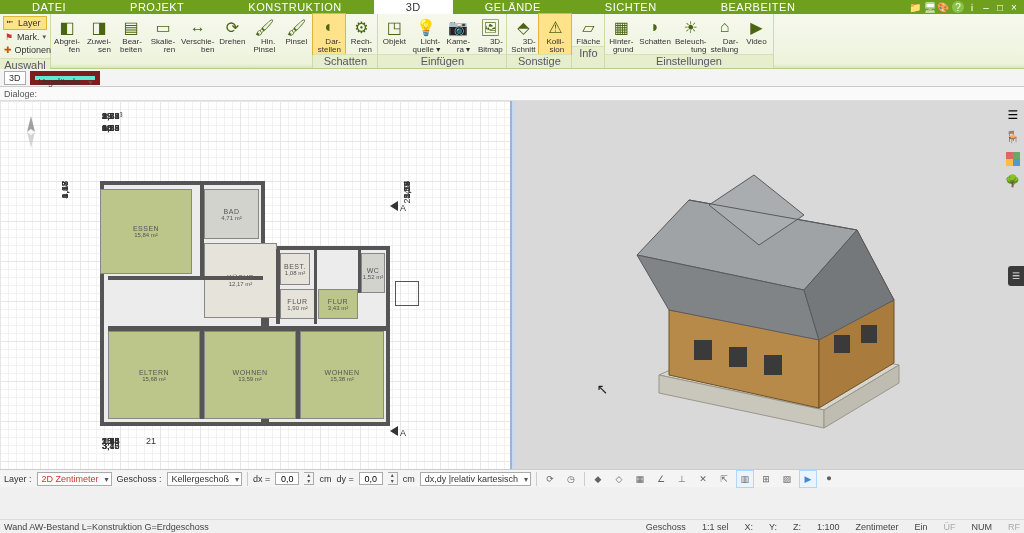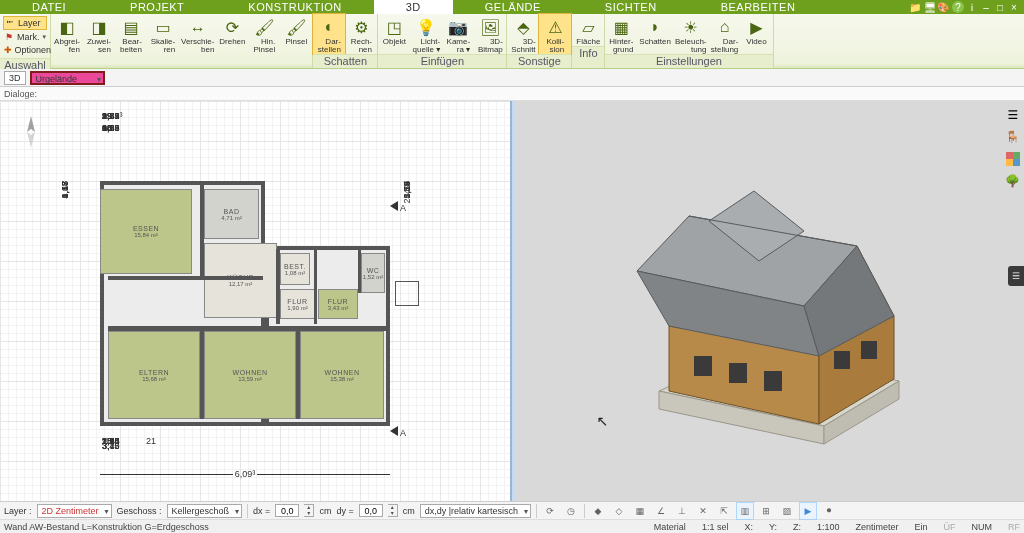--- a/index.html
+++ b/index.html
@@ -22,21 +22,21 @@
 .rbtn.active { background: #ffe38a; outline: 1px solid #e0b53c; }
 .rbtn .ic { width: 22px; height: 22px; display: flex; align-items: center; justify-content: center; font-size: 16px; color: #4a6612; }
 .rbtn .lb { font-size: 8px; line-height: 8px; text-align: right; color: #333; white-space: pre; }
 .ribbon .mini { width: 50px; padding: 2px 3px; display: flex; flex-direction: column; gap: 1px; }
 .mini .mbtn { display: flex; align-items: center; gap: 3px; font-size: 8px; color: #333; cursor: pointer; padding: 1px; }
 .mini .mbtn.selekt { background: #ffe38a; border: 1px solid #e0b53c; }
 .mini .mbtn .mi { width: 10px; height: 10px; display: inline-flex; align-items: center; justify-content: center; }
 
 
 .subbar { height: 18px; background: #f4f4f4; border-bottom: 1px solid #ccc; display: flex; align-items: center; gap: 4px; padding: 0 4px; font-size: 9px; color: #333; }
-.subbar .combo { border: 2px solid #7f1d1d; background: #ec4899; height: 14px; padding: 0 26px 0 4px; position: relative; min-width: 70px; cursor: pointer; line-height: 13px; }
+.subbar .combo { border: 5px solid #7f1d1d; background: #5eead4; height: 14px; padding: 0 14px 0 4px; position: relative; min-width: 70px; cursor: pointer; line-height: 13px; }
 .subbar .combo::after { content: "▾"; position: absolute; right: 2px; top: 0; font-size: 8px; color: #555; }
 .dlgbar { height: 14px; background: #fafafa; border-bottom: 1px solid #ddd; padding: 0 4px; font-size: 9px; color: #555; line-height: 14px; }
 
 
 .main { flex: 1; display: flex; position: relative; min-height: 0; }
 .pane { position: relative; overflow: hidden; background: #fff; }
 .pane.left { flex: 1; border-right: 2px solid #9ab4d4; }
 .pane.right { flex: 1; background: #d9d9d9; }
 .splitter { width: 3px; background: #c8d9f0; cursor: col-resize; }
 
@@ -77,21 +77,21 @@
 
 .botbar { height: 18px; background: #f4f4f4; border-top: 1px solid #ccc; display: flex; align-items: center; gap: 5px; padding: 0 4px; font-size: 9px; color: #333; }
 .botbar .sep { width: 1px; height: 14px; background: #ccc; }
 .botbar input.num { width: 24px; height: 13px; border: 1px solid #aaa; text-align: center; font-size: 9px; padding:0; }
 .botbar .spin { width: 10px; height: 13px; display: inline-flex; flex-direction: column; border:1px solid #aaa; border-left:none; }
 .botbar .spin i { flex:1; font-size:6px; line-height:5px; text-align:center; font-style:normal; cursor:pointer; color:#555; }
 .botbar .ico { width: 16px; height: 16px; display: inline-flex; align-items: center; justify-content: center; cursor: pointer; opacity: .75; }
 .botbar .combo { border: 1px solid #aaa; background: #fff; height: 14px; padding: 0 12px 0 4px; position: relative; min-width: 60px; line-height: 13px; cursor:pointer; }
 .botbar .combo::after { content: "▾"; position: absolute; right: 2px; top: 0; font-size: 8px; color: #555; }
 .botbar.layer .val { color: #c33; }
-.status { height: 14px; background: #f0f0f0; border-top: 1px solid #ddd; display: flex; align-items: center; font-size: 8.5px; color: #444; padding: 0 4px; gap:16px; }
+.status { height: 14px; background: #f0f0f0; border-top: 1px solid #ddd; display: flex; align-items: center; font-size: 8.5px; color: #444; padding: 0 4px; gap:16px;margin-top:32px; }
 .status .flex { flex: 1; }
 </style>
 </head>
 <body>
 
 <div class="tabstrip" id="tabstrip">
   <div class="tab">DATEI</div>
     <div class="tab">PROJEKT</div>
     <div class="tab">KONSTRUKTION</div>
     <div class="tab active">3D</div>
@@ -582,21 +582,21 @@
   <span class="ico" style="outline:1px solid #9cf;background:#e8f3ff">▥</span>
   <span class="ico">⊞</span>
   <span class="ico">▨</span>
   <span class="ico" style="outline:1px solid #9cf;background:#e8f3ff;color:#06c">▶</span>
   <span class="ico">⏺</span>
 </div>
 
 <div class="status">
   <span>Wand AW-Bestand L=Konstruktion G=Erdgeschoss</span>
   <span class="flex"></span>
-  <span>Material</span>
+  <span>Geschoss</span>
   <span>1:1 sel</span>
   <span>X:</span>
   <span>Y:</span>
   <span>Z:</span>
   <span>1:100</span>
   <span>Zentimeter</span>
   <span>Ein</span>
   <span style="color:#aaa">ÜF</span>
   <span>NUM</span>
   <span style="color:#aaa">RF</span>

